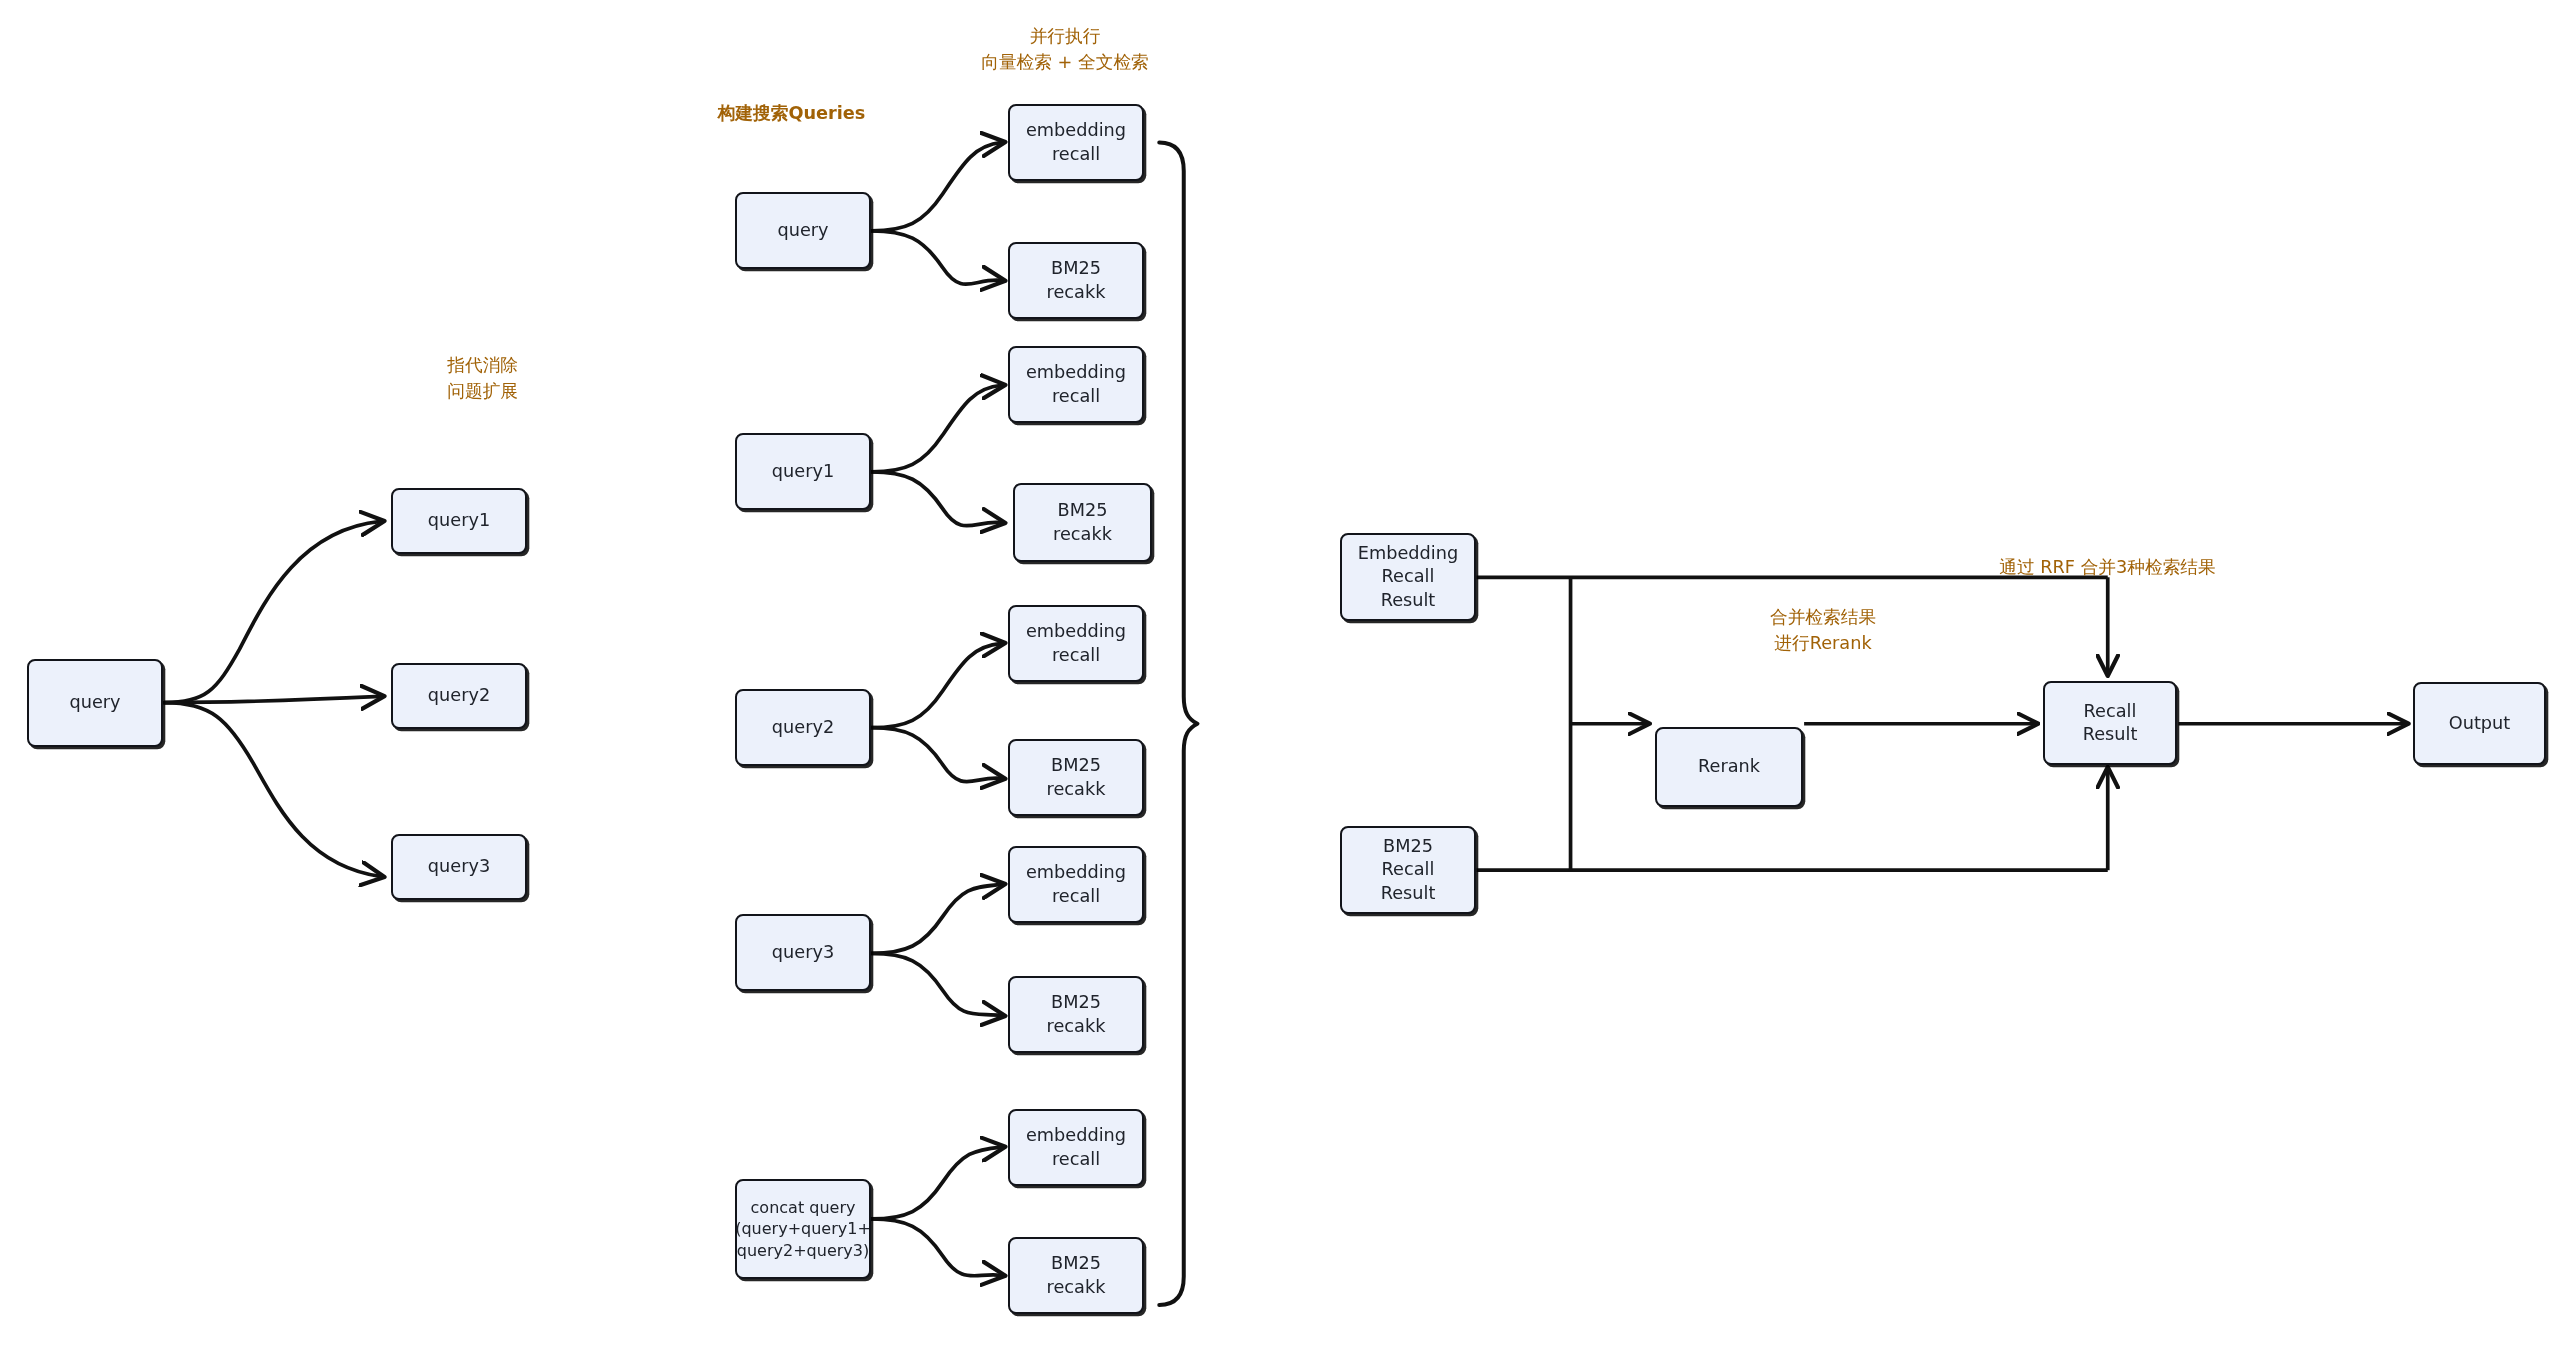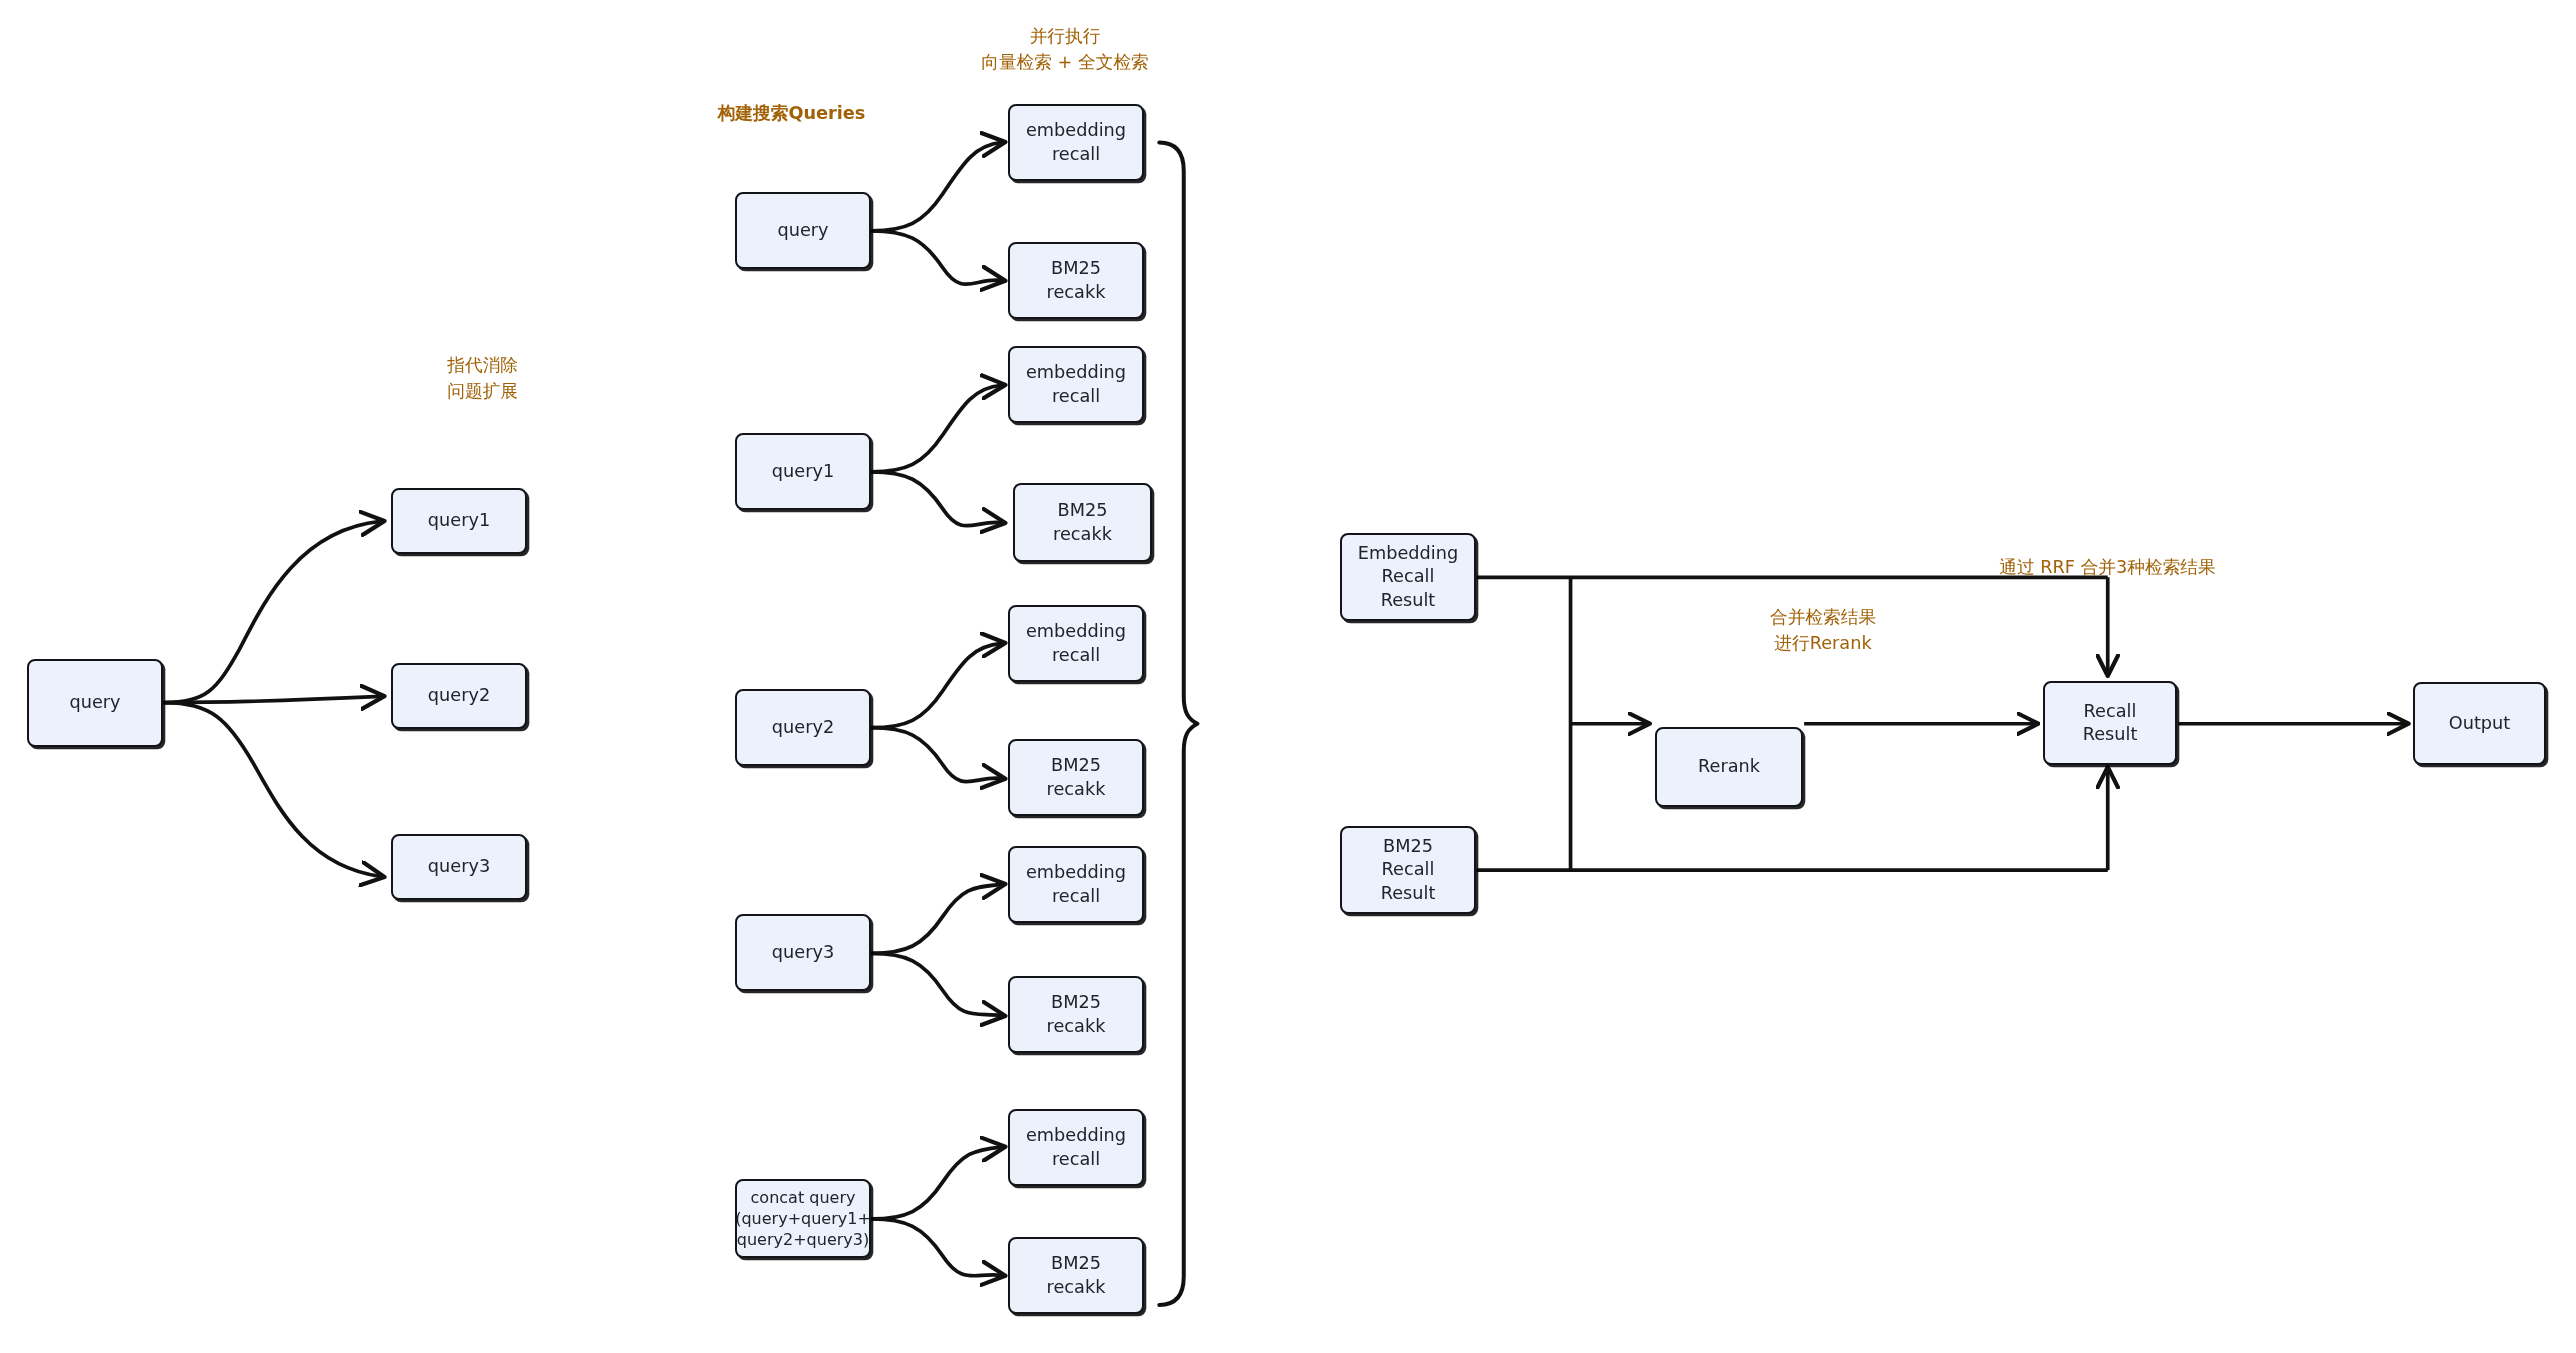--- a/index.html
+++ b/index.html
@@ -135,21 +135,21 @@
   </div>
   <div class="node" style="left:1008px;top:846px;width:136px;height:77px;">
     <span style="white-space:pre-line;">embedding
 recall</span>
   </div>
   <div class="node" style="left:1008px;top:976px;width:136px;height:77px;">
     <span style="white-space:pre-line;">BM25
 recakk</span>
   </div>
 
-  <div class="node" style="left:735px;top:1179px;width:136px;height:79px;font-size:16px;">
+  <div class="node" style="left:735px;top:1179px;width:136px;height:100px;font-size:16px;">
     <span style="white-space:pre-line;">concat query
 (query+query1+
 query2+query3)</span>
   </div>
   <div class="node" style="left:1008px;top:1109px;width:136px;height:77px;">
     <span style="white-space:pre-line;">embedding
 recall</span>
   </div>
   <div class="node" style="left:1008px;top:1237px;width:136px;height:77px;">
     <span style="white-space:pre-line;">BM25

